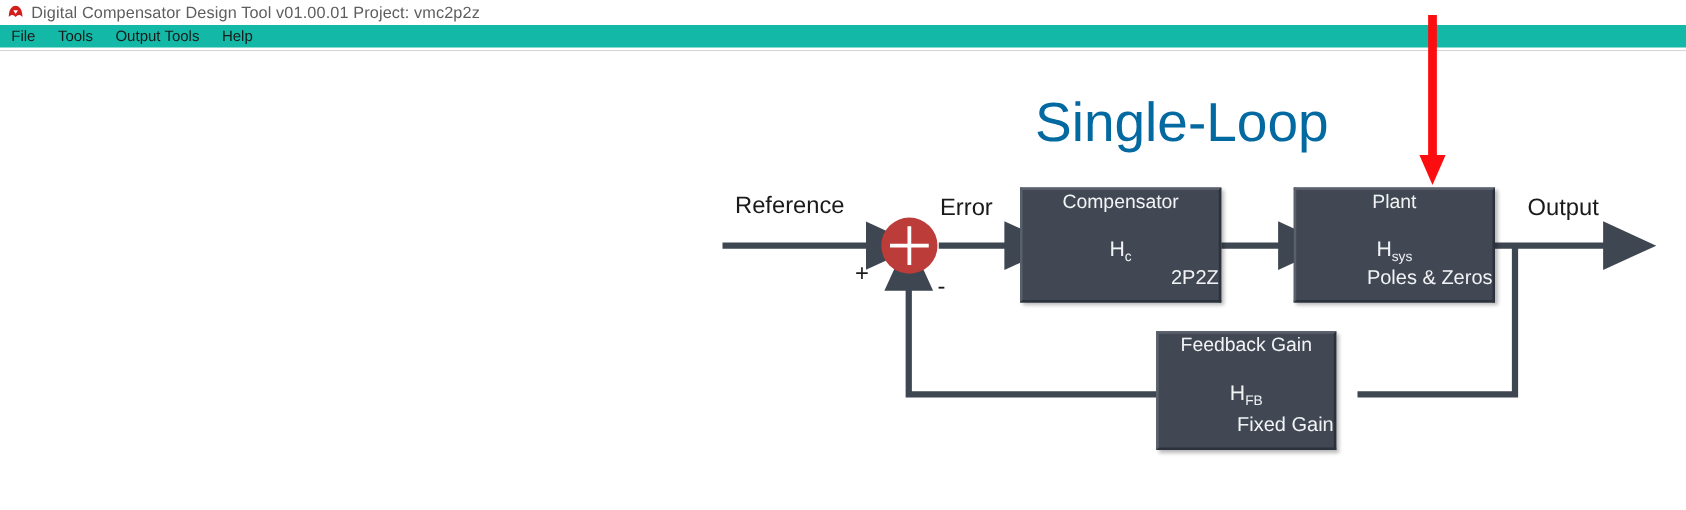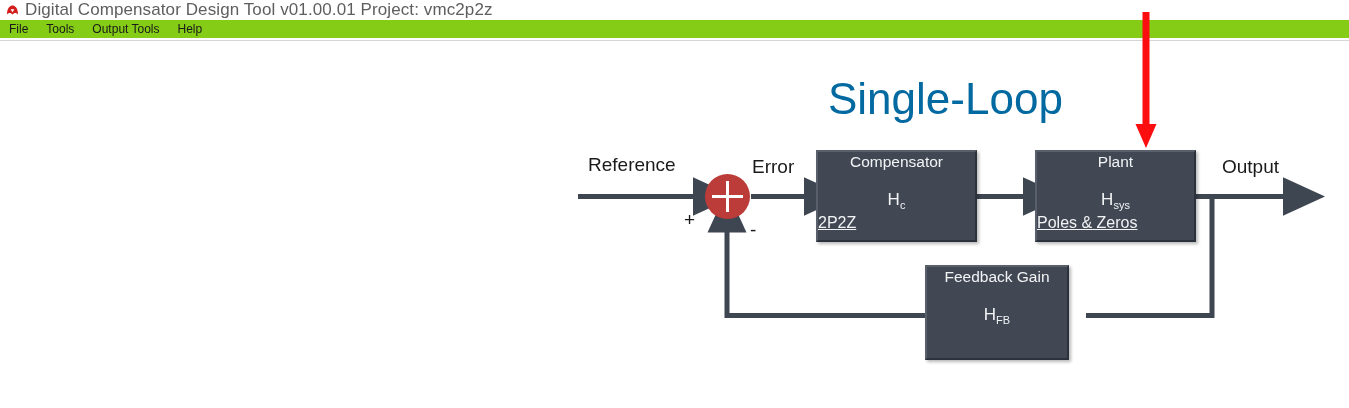--- a/index.html
+++ b/index.html
@@ -28,36 +28,36 @@
     box-sizing: border-box;
   }
   #app-icon {
     width: 13px; height: 13px;
     margin-right: 6px;
     flex: none;
     position: relative;
     top: 0px;
   }
   #title-text {
-    font-size: 17px;
+    font-size: 13px;
     color: #5e5e5e;
     white-space: nowrap;
     letter-spacing: 0.1px;
   }
 
   
   #menubar {
     position: absolute;
     left: 0; top: 20px;
     width: 1349px; height: 18px;
     display: flex;
     align-items: center;
     padding-left: 8px;
     box-sizing: border-box;
-    background: #84cc16;
+    background: #14b8a6;
   }
   .menu-item {
     font-size: 12px;
     color: #1a1a1a;
     margin-right: 16px;
     white-space: nowrap;
     cursor: default;
     padding: 1px 1px;
   }
 
@@ -142,22 +142,21 @@
     position: relative;
     top: 4px;
   }
   .block .b-sub {
     font-size: 16px;
     line-height: 18px;
     white-space: nowrap;
     position: absolute;
     bottom: 8px;
     left: 0; right: 0;
-    text-align: left;
-    text-decoration: underline;
+    text-align: right;
   }
 
   #block-compensator { left: 816px; top: 109px; width: 161px; height: 92px; }
   #block-plant       { left: 1035px; top: 109px; width: 161px; height: 92px; }
   #block-feedback    { left: 925px; top: 224px; width: 144px; height: 95px; }
 
   
   #sum-junction {
     position: absolute;
     left: 705px; top: 133px;
@@ -265,20 +264,21 @@
       <span>H</span><sub>sys</sub>
     </div>
     <div class="b-sub">Poles &amp; Zeros</div>
   </div>
 
   <div class="block" id="block-feedback">
     <div class="b-name">Feedback Gain</div>
     <div class="b-sym">
       <span>H</span><sub>FB</sub>
     </div>
+    <div class="b-sub">Fixed Gain</div>
   </div>
 
 </div>
 
 <div id="annotation-arrow">
   <svg width="40" height="160" viewBox="0 0 40 160">
     <line x1="16" y1="12" x2="16" y2="128" stroke="#fc0d10" stroke-width="7"></line>
     <path d="M5.5,124 L26.5,124 L16,148 Z" fill="#fc0d10"></path>
   </svg>
 </div>

